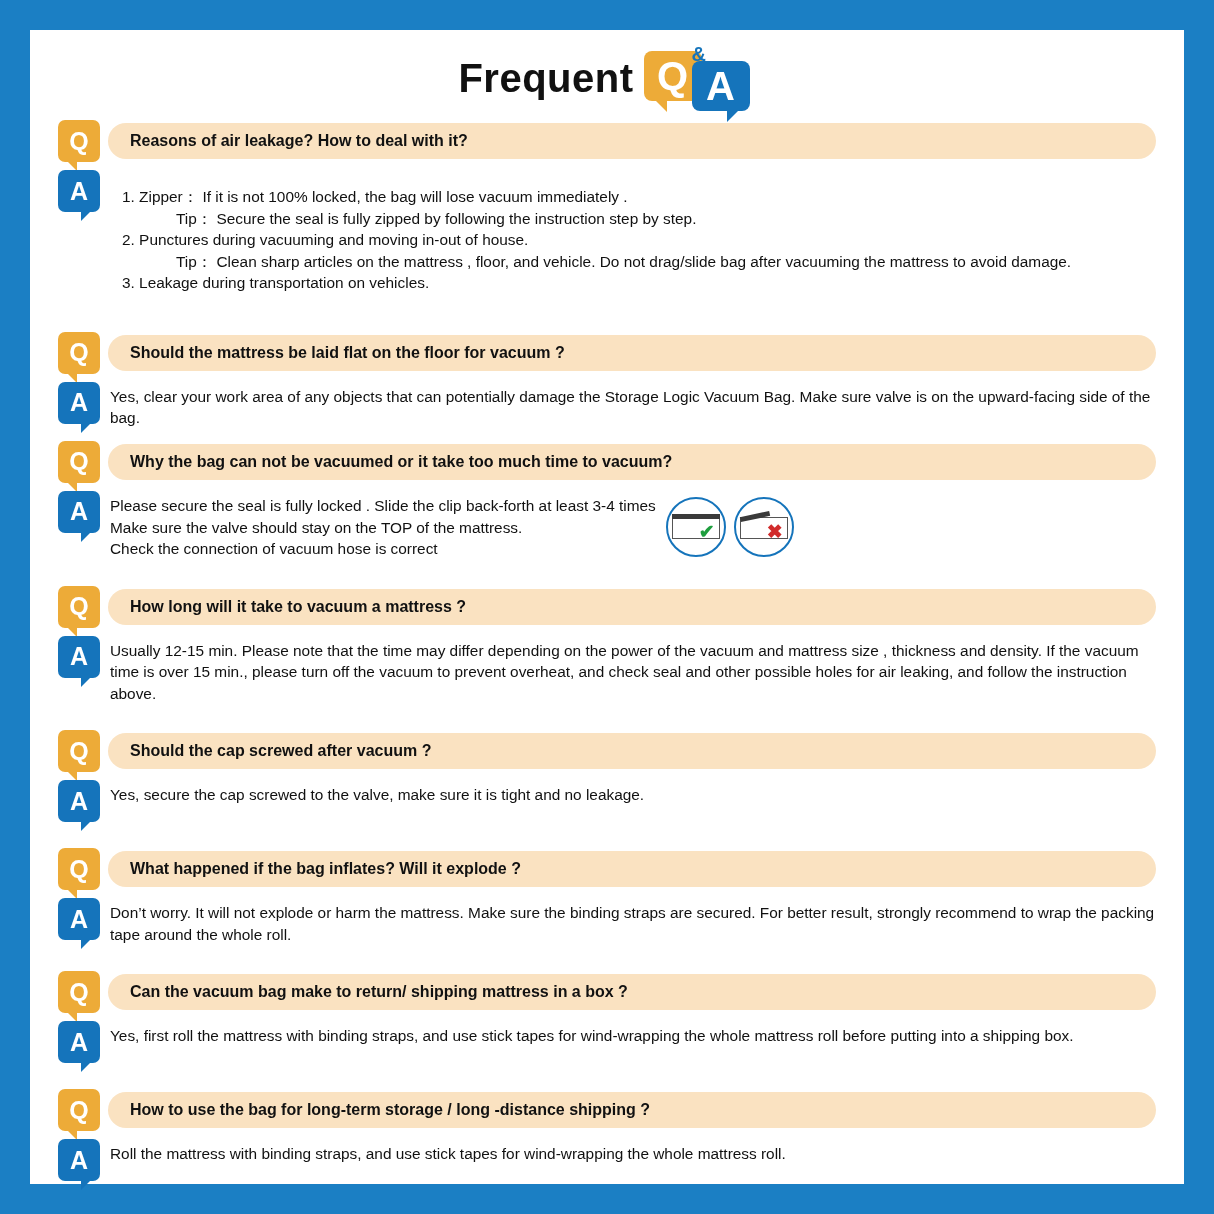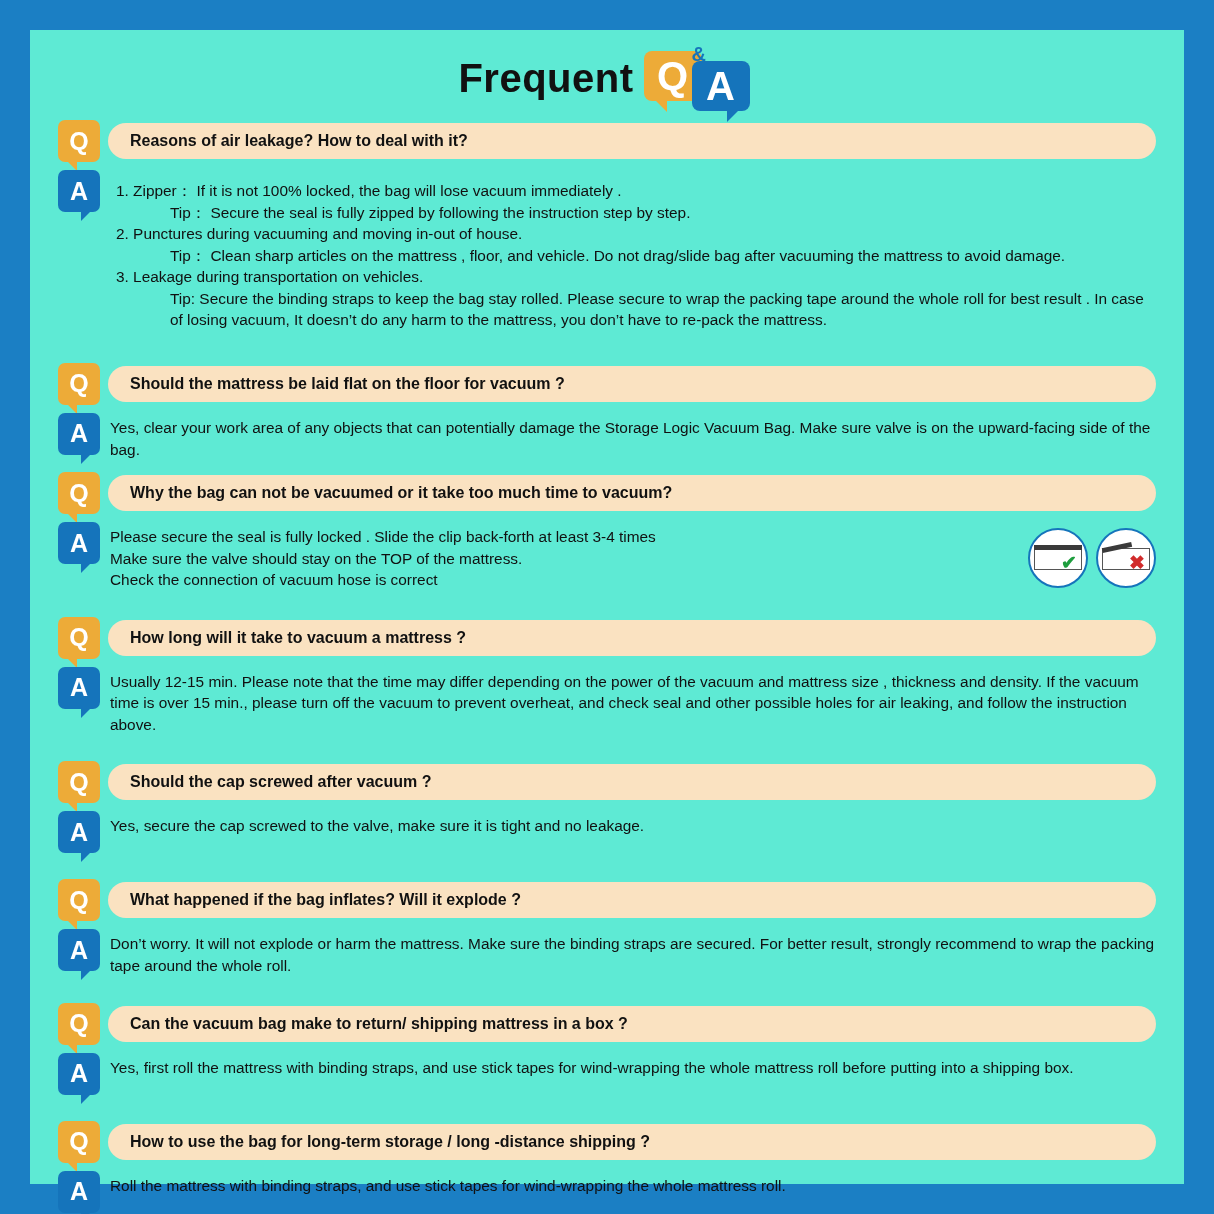--- a/index.html
+++ b/index.html
@@ -12,21 +12,21 @@
     background: #1b7fc4;
     font-family: "Liberation Sans", sans-serif;
     overflow: hidden;
   }
   .page {
     position: absolute;
     left: 30px;
     top: 30px;
     width: 1154px;
     height: 1154px;
-    background: #5eead4;
+    background: #ffffff;
     box-sizing: border-box;
   }
   .title-bar {
     position: relative;
     height: 78px;
     display: flex;
     align-items: center;
     justify-content: center;
     padding-top: 18px;
     box-sizing: border-box;
@@ -206,38 +206,37 @@
     flex: 1 1 auto;
     font-size: 15.4px;
     color: #111111;
     line-height: 1.40;
     padding-top: 4px;
   }
   .atext .line {
     white-space: pre-wrap;
   }
   .numlist {
-    margin: 6px;
+    margin: 12px;
     padding: 0;
     list-style: none;
   }
   .numlist > li {
     padding-left: 18px;
     text-indent: -18px;
     margin-bottom: 0px;
   }
   .numlist .tip {
     display: block;
     padding-left: 36px;
     text-indent: 0;
   }
   .a-with-icons {
     display: flex;
     align-items: flex-start;
-    justify-content: space-between;
     width: 100%;
   }
   .icon-pair {
     flex: 0 0 auto;
     display: flex;
     gap: 8px;
     margin-left: 10px;
     padding-top: 2px;
   }
   .icon-circle {
@@ -321,21 +320,20 @@
           <li>
             <span>1. Zipper： If it is not 100% locked, the bag will lose vacuum immediately .</span>
             <span class="tip">Tip： Secure the seal is fully zipped by following the instruction step by step.</span>
           </li>
           <li>
             <span>2. Punctures during vacuuming and moving in-out of house.</span>
             <span class="tip">Tip： Clean sharp articles on the mattress , floor, and vehicle. Do not drag/slide bag after vacuuming the mattress to avoid damage.</span>
           </li>
           <li>
             <span>3. Leakage during transportation on vehicles.</span>
-            <span class="tip">Tip: Secure the binding straps to keep the bag stay rolled. Please secure to wrap the packing tape around the whole roll for best result . In case of losing vacuum, It doesn’t do any harm to the mattress, you don’t have to re-pack the mattress.</span>
           </li>
         </ul>
       </div>
     </div>
 
     <div class="spacer-lg"></div>
 
     <div class="qrow">
       <div class="qbadge">
           <span>Q</span>

